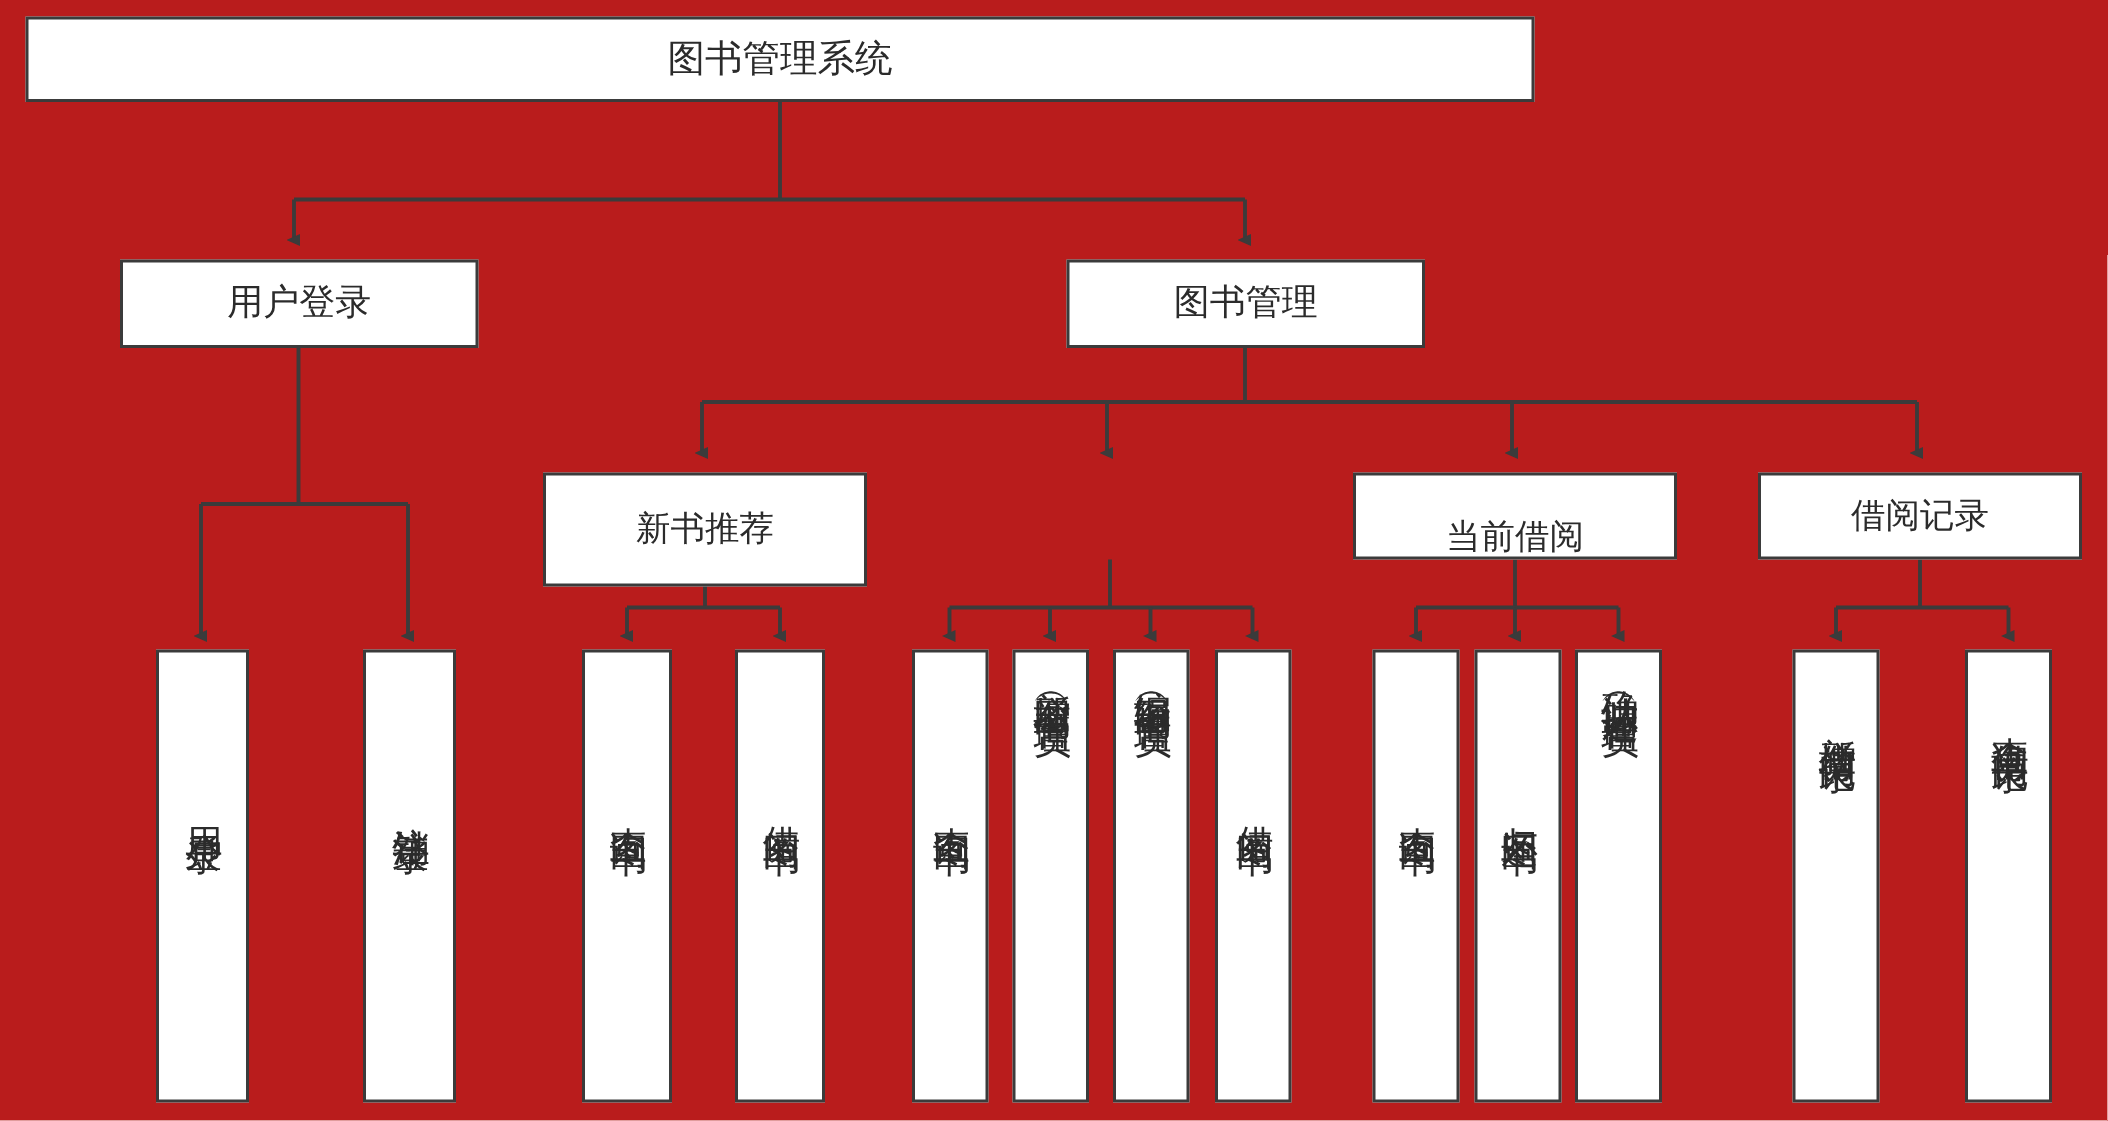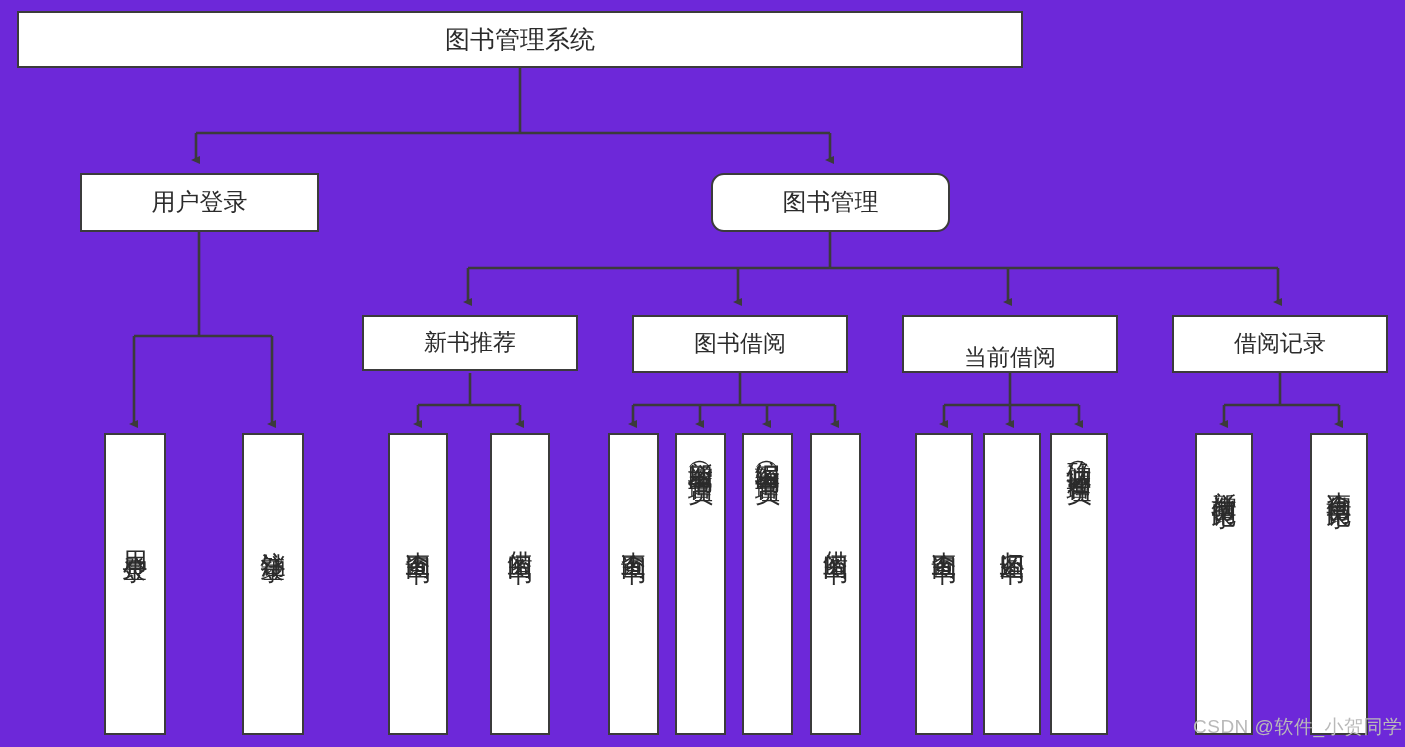--- a/index.html
+++ b/index.html
@@ -7,21 +7,21 @@
     padding: 0;
     background: #ffffff;
   }
   body {
     font-family: "Liberation Sans", "DejaVu Sans", sans-serif;
   }
   #canvas {
     position: relative;
     width: 1405px;
     height: 747px;
-    background: #6d28d9;
+    background: #b91c1c;
     overflow: hidden;
   }
   #edges {
     position: absolute;
     left: 0;
     top: 0;
     width: 1405px;
     height: 747px;
     pointer-events: none;
   }
@@ -127,29 +127,26 @@
     </g>
   </svg>
 
   <div class="node root" style="left:17px; top:11px; width:1006px; height:57px;">
     <span class="node-label">图书管理系统</span>
   </div>
 
   <div class="node l1" style="left:80px; top:173px; width:239px; height:59px;">
     <span class="node-label">用户登录</span>
   </div>
-  <div class="node l1" style="left:711px; top:173px; width:239px; height:59px;border-radius:13px;">
+  <div class="node l1" style="left:711px; top:173px; width:239px; height:59px;">
     <span class="node-label">图书管理</span>
   </div>
 
-  <div class="node l2" style="left:362px; top:315px; width:216px; height:56px;">
+  <div class="node l2" style="left:362px; top:315px; width:216px; height:76px;">
     <span class="node-label">新书推荐</span>
-  </div>
-  <div class="node l2" style="left:632px; top:315px; width:216px; height:58px;">
-    <span class="node-label">图书借阅</span>
   </div>
   <div class="node l2" style="left:902px; top:315px; width:216px; height:58px;align-items:flex-end;">
     <span class="node-label">当前借阅</span>
   </div>
   <div class="node l2" style="left:1172px; top:315px; width:216px; height:58px;font-family:Liberation Serif, serif;">
     <span class="node-label">借阅记录</span>
   </div>
 
   <div class="node leaf mid2" style="left:104px; top:433px; width:62px; height:302px;">
     <span class="node-label">用户登录</span>
@@ -188,15 +185,14 @@
     <span class="node-label">确认归还（管理员）</span>
   </div>
 
   <div class="node leaf mid3" style="left:1195px; top:433px; width:58px; height:302px;">
     <span class="node-label">新增借阅记录</span>
   </div>
   <div class="node leaf mid3" style="left:1310px; top:433px; width:58px; height:302px;">
     <span class="node-label">查询借阅记录</span>
   </div>
 
-  <div class="watermark" style="left:1193px; top:714px;">CSDN @软件_小贺同学</div>
 
 </div>
 
 </body></html>

